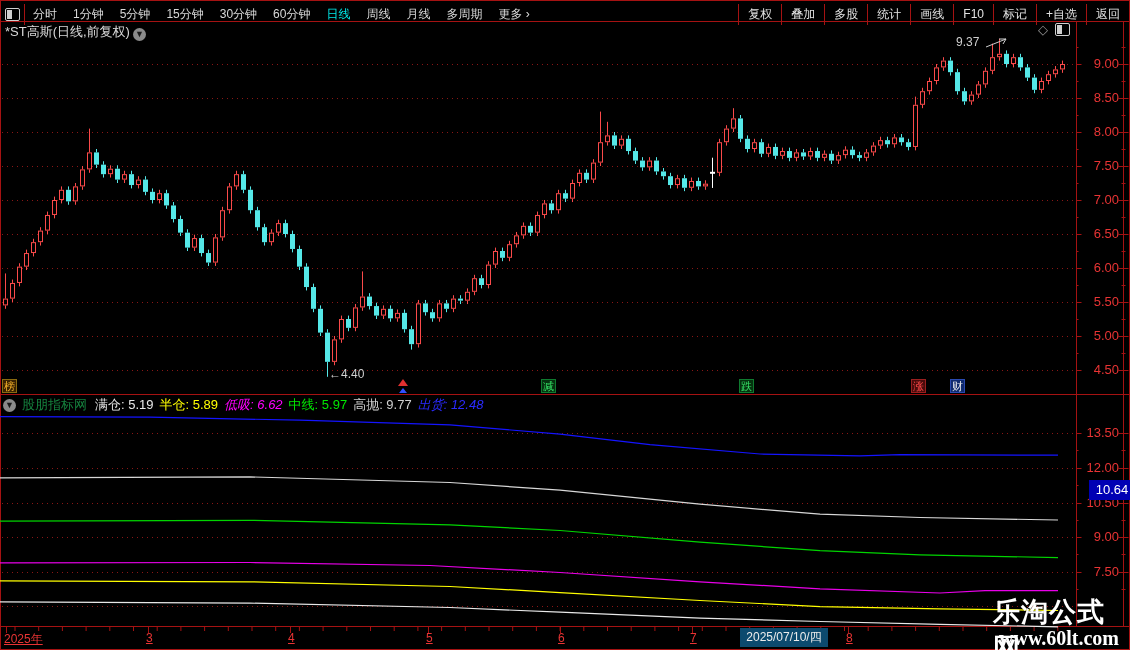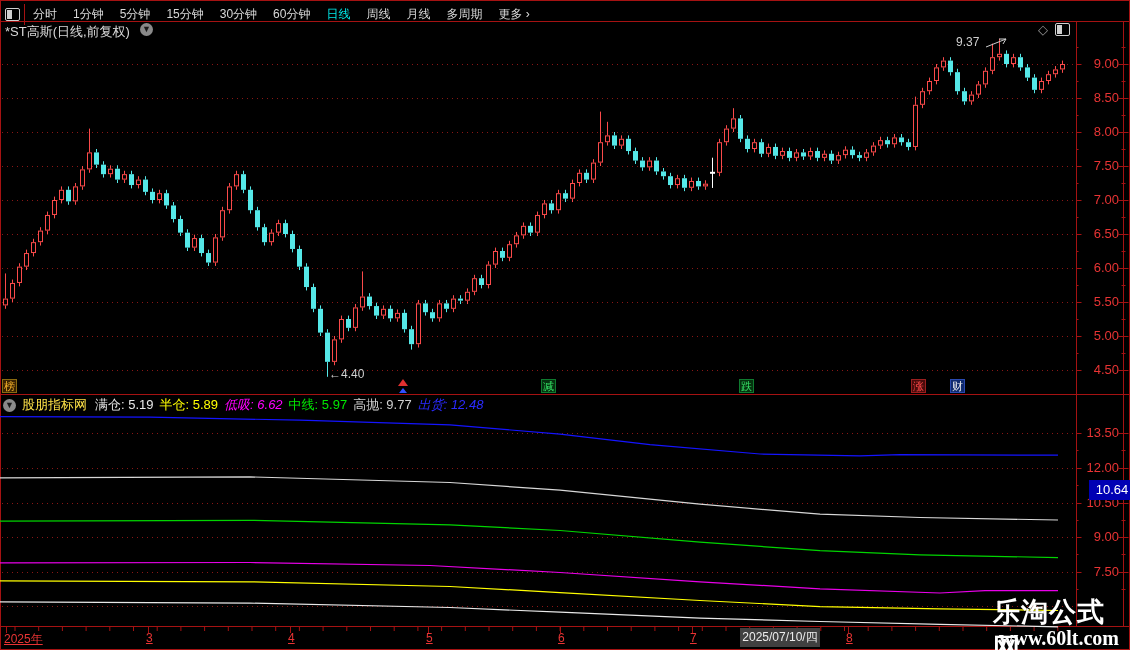--- a/index.html
+++ b/index.html
@@ -11,38 +11,38 @@
   #topbar{left:0;top:4px;width:1130px;height:21px;display:flex;align-items:center;}
   #menu-left{display:flex;align-items:center;height:21px;}
   .pane-icon{width:13px;height:11px;border:1px solid #cfcfcf;border-radius:2px;position:relative;background:#000;}
   .pane-icon span{position:absolute;left:1px;top:1px;bottom:1px;width:5px;background:#cfcfcf;}
   #left-icon-cell{width:24px;height:21px;display:flex;align-items:center;justify-content:center;border-right:1px solid #a51212;}
   .mitem{color:#d9d9d9;font-size:12px;padding:0 8px;line-height:21px;white-space:nowrap;cursor:default;}
   .mitem.active{color:#00e8e8;}
   #menu-right{position:absolute;right:1px;top:0;display:flex;height:21px;}
   .ritem{color:#e3e3e3;font-size:12px;line-height:21px;padding:0 9px;border-left:1px solid #a51212;white-space:nowrap;}
   
-  #title-row{left:5px;top:23px;color:#d9d9d9;font-size:13px;display:flex;align-items:flex-start;gap:10px;}
+  #title-row{left:5px;top:23px;color:#d9d9d9;font-size:13px;display:flex;align-items:flex-end;gap:3px;}
   .chev-circle{width:13px;height:13px;border-radius:50%;background:#8a8a8a;color:#1a1a1a;
                font-size:9px;line-height:13px;text-align:center;}
   #chart-icons{left:1038px;top:22px;display:flex;align-items:center;gap:7px;}
   #diamond-icon{color:#9a9a9a;font-size:13px;}
   
   .bmark{position:absolute;z-index:3;font-size:11px;line-height:12px;padding:0 1px;border:1px solid;}
   .tri{position:absolute;z-index:3;width:0;height:0;}
   
   #panel-header{left:3px;top:396px;display:flex;align-items:center;gap:6px;font-size:13px;white-space:nowrap;}
-  #panel-header .src{color:#fde047;margin-right:2px;}
+  #panel-header .src{color:#15803d;margin-right:2px;}
   .ind-item{letter-spacing:0;}
   
   #value-box{left:1077px;top:480px;width:46px;height:20px;background:#0000b4;color:#fff;
              font-size:13px;text-align:center;line-height:20px;margin-left:12px;}
   
   .dlabel{position:absolute;z-index:3;color:#e83434;font-size:12px;top:631px;white-space:nowrap;text-decoration:underline;}
-  #date-highlight{left:740px;top:628px;width:80px;height:19px;background:#404040;color:#ececec;
+  #date-highlight{left:740px;top:628px;width:88px;height:19px;background:#0c4a6e;color:#ececec;
                   font-size:12px;text-align:center;line-height:19px;white-space:nowrap;z-index:4;}
   
   #wm1{left:993px;top:594px;color:#fff;font-size:27px;font-weight:bold;letter-spacing:1px;z-index:6;}
   #wm2{left:999px;top:627px;color:#fff;font-size:20px;font-weight:bold;z-index:6;
        font-family:"Liberation Serif",serif;}
 </style>
 </head>
 <body>
 <div id="app">
 
@@ -679,20 +679,31 @@
         <span class="mitem">5分钟</span>
         <span class="mitem">15分钟</span>
         <span class="mitem">30分钟</span>
         <span class="mitem">60分钟</span>
         <span class="mitem active">日线</span>
         <span class="mitem">周线</span>
         <span class="mitem">月线</span>
         <span class="mitem">多周期</span>
         <span class="mitem">更多 ›</span>
       </div>
+  <div id="menu-right">
+        <span class="ritem">复权</span>
+        <span class="ritem">叠加</span>
+        <span class="ritem">多股</span>
+        <span class="ritem">统计</span>
+        <span class="ritem">画线</span>
+        <span class="ritem">F10</span>
+        <span class="ritem">标记</span>
+        <span class="ritem">+自选</span>
+        <span class="ritem">返回</span>
+      </div>
 </div>
 
 <div id="title-row" class="hud">
   <span>*ST高斯(日线,前复权)</span>
   <span class="chev-circle">▼</span>
 </div>
 
 <div id="chart-icons" class="hud">
   <span id="diamond-icon">◇</span>
   <div class="pane-icon">

